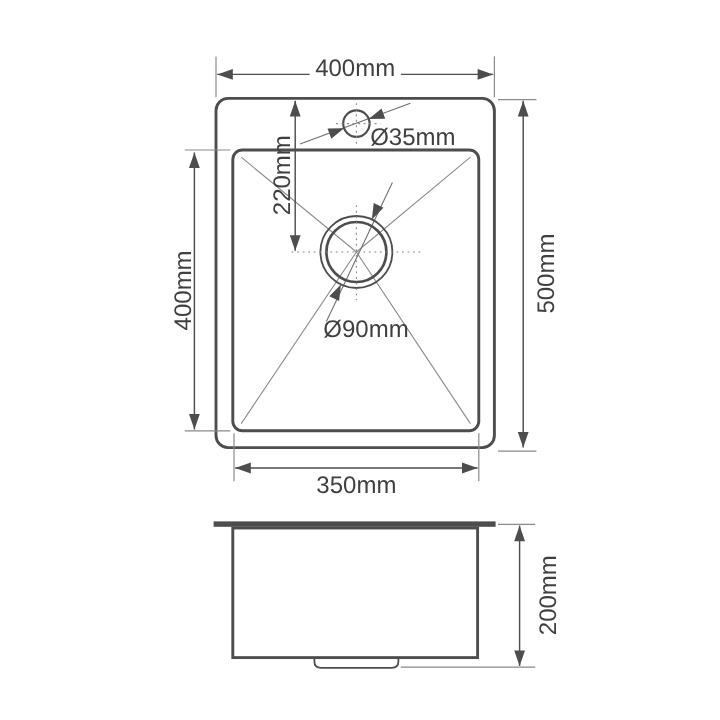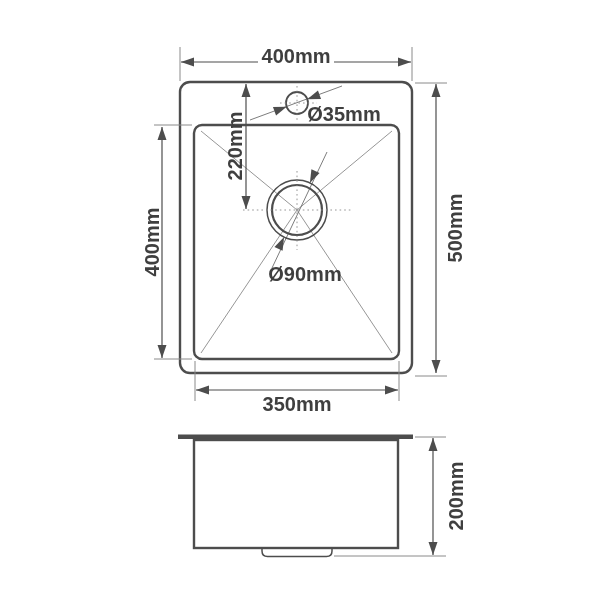--- a/index.html
+++ b/index.html
@@ -9,21 +9,20 @@
     --bg: #ffffff;
   }
   html, body { margin: 0; padding: 0; }
   body { background: var(--bg); }
   .canvas {
     position: relative;
     width: 600px;
     height: 600px;
     background: var(--bg);
     overflow: hidden;
-    font-weight: bold;
   }
   svg { display: block; }
   svg text {
     font-family: "Liberation Sans", "DejaVu Sans", sans-serif;
     font-size: 20px;
     fill: var(--text);
   }
   .outline  { fill: var(--bg); stroke: var(--line); stroke-width: 2.4; }
   .circ     { fill: none; stroke: var(--line); }
   .dim      { stroke: var(--line); stroke-width: 1.2; fill: none; }

